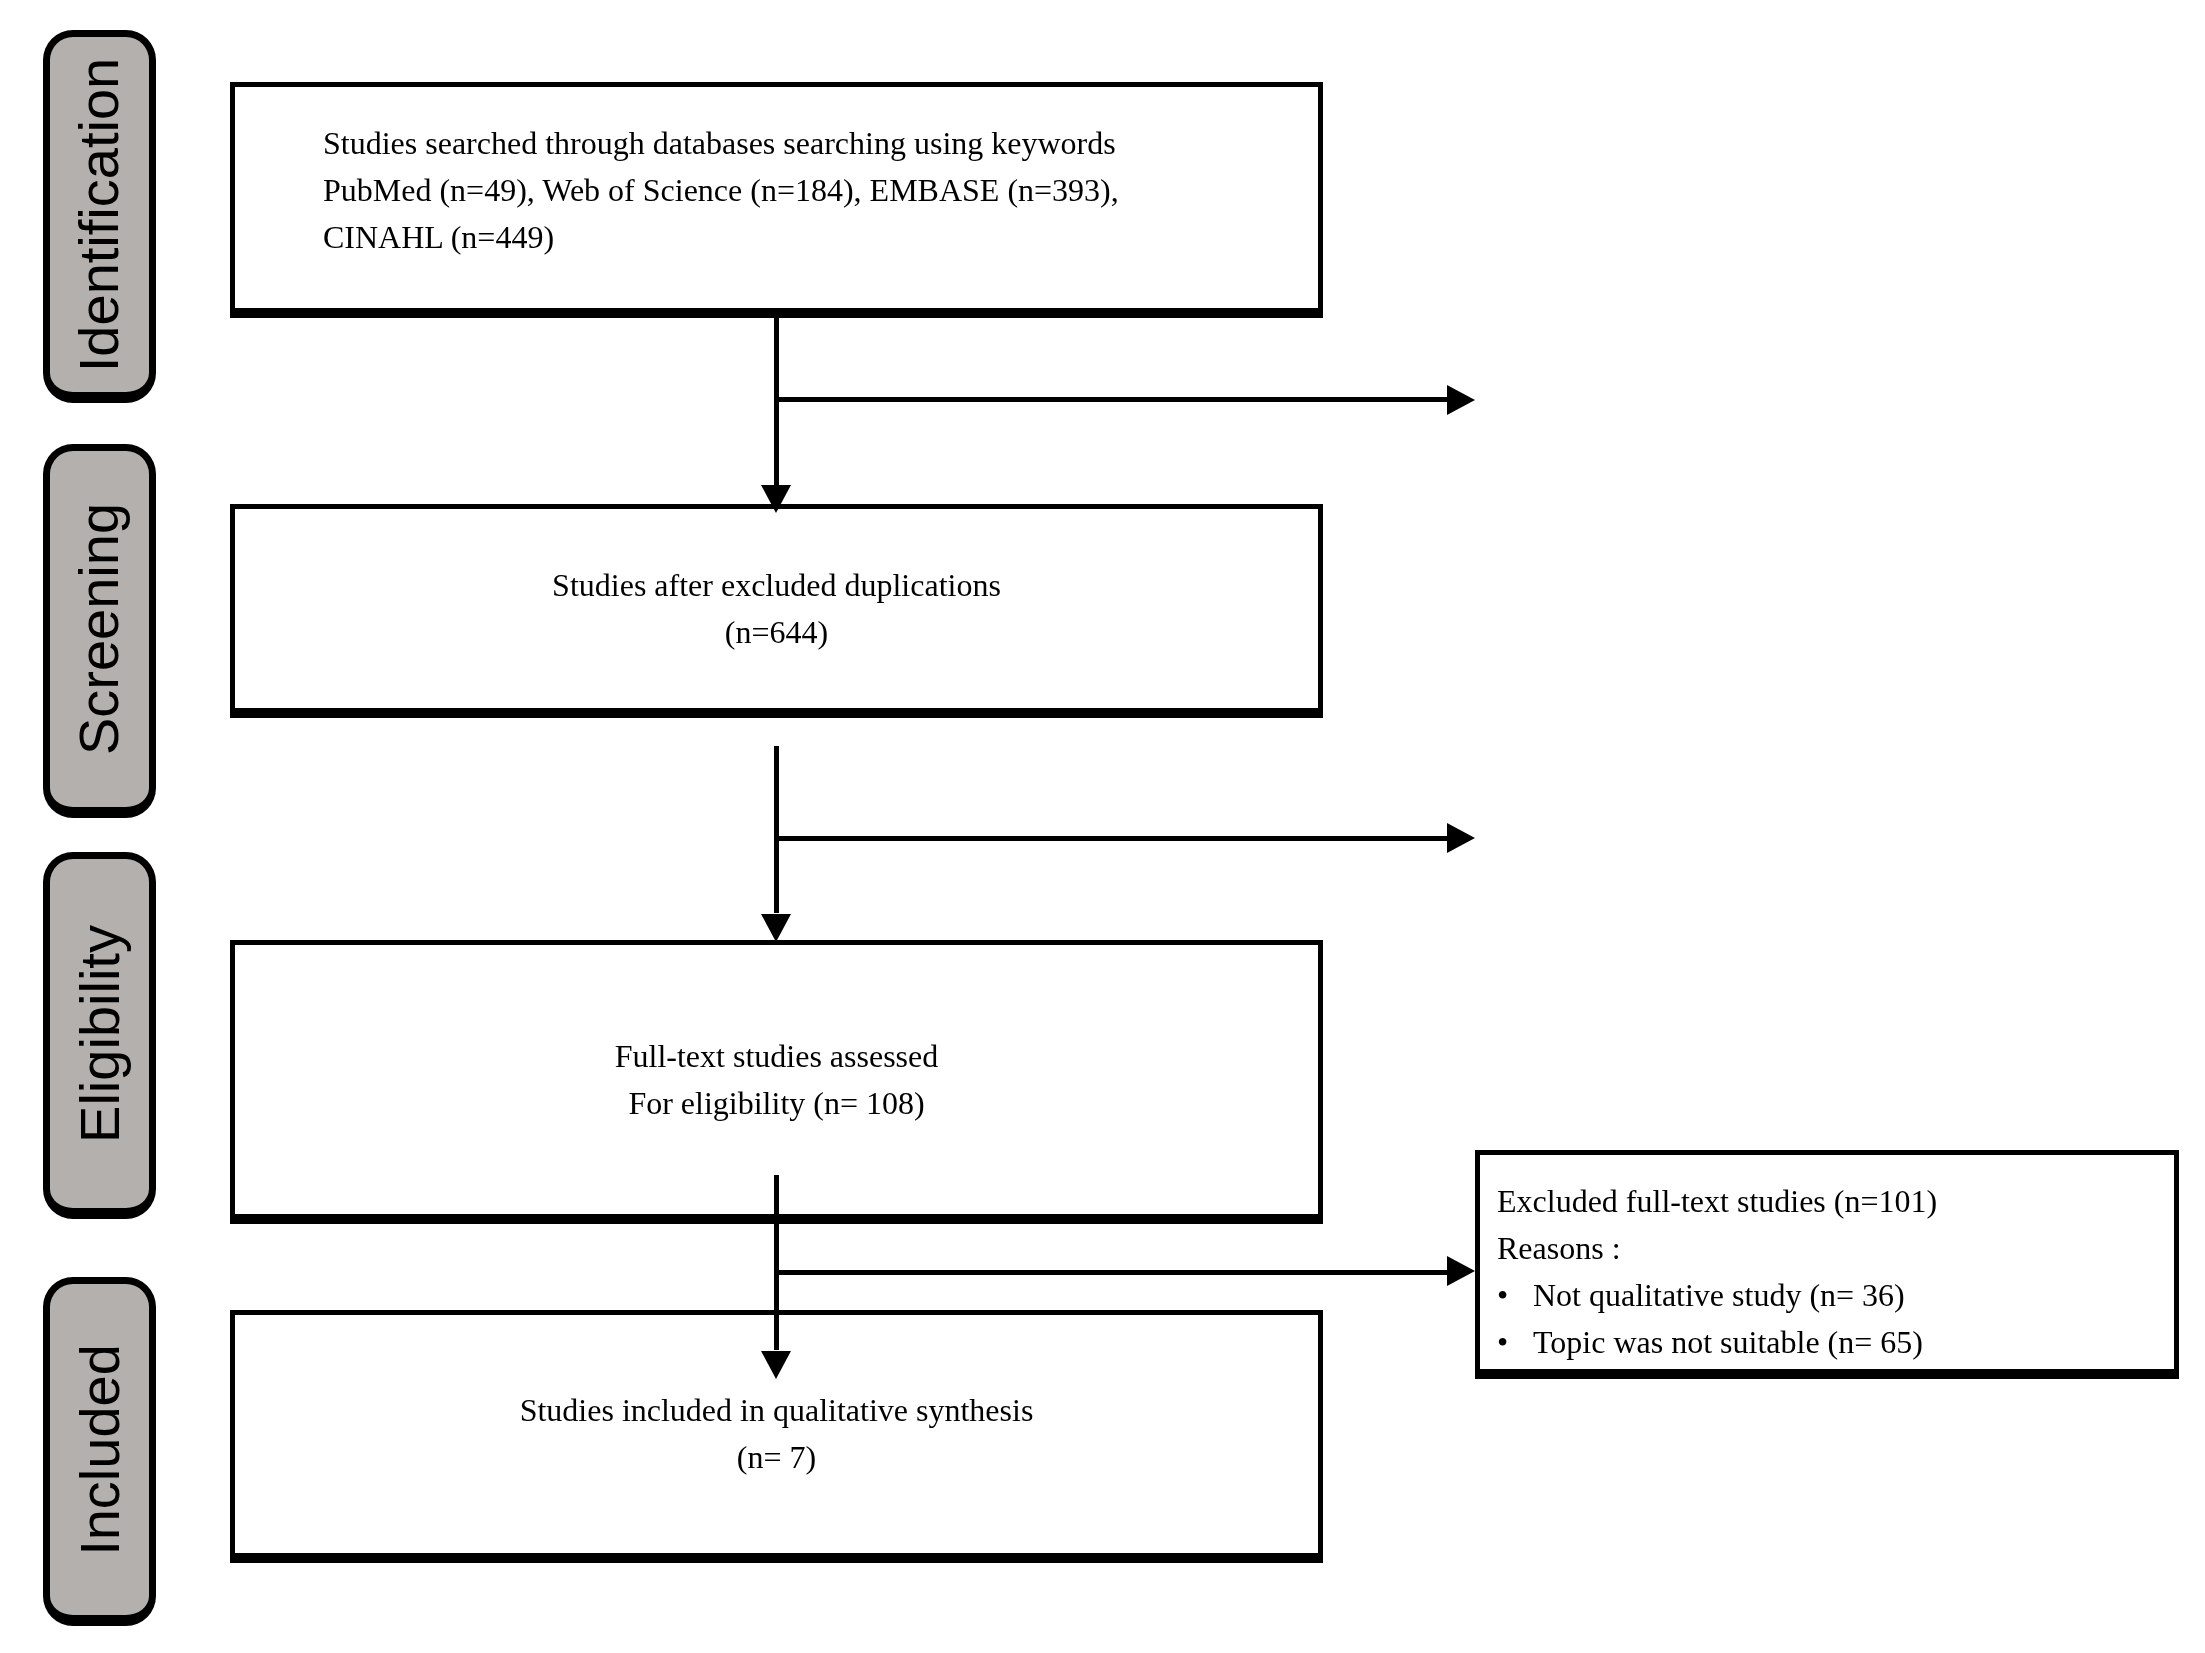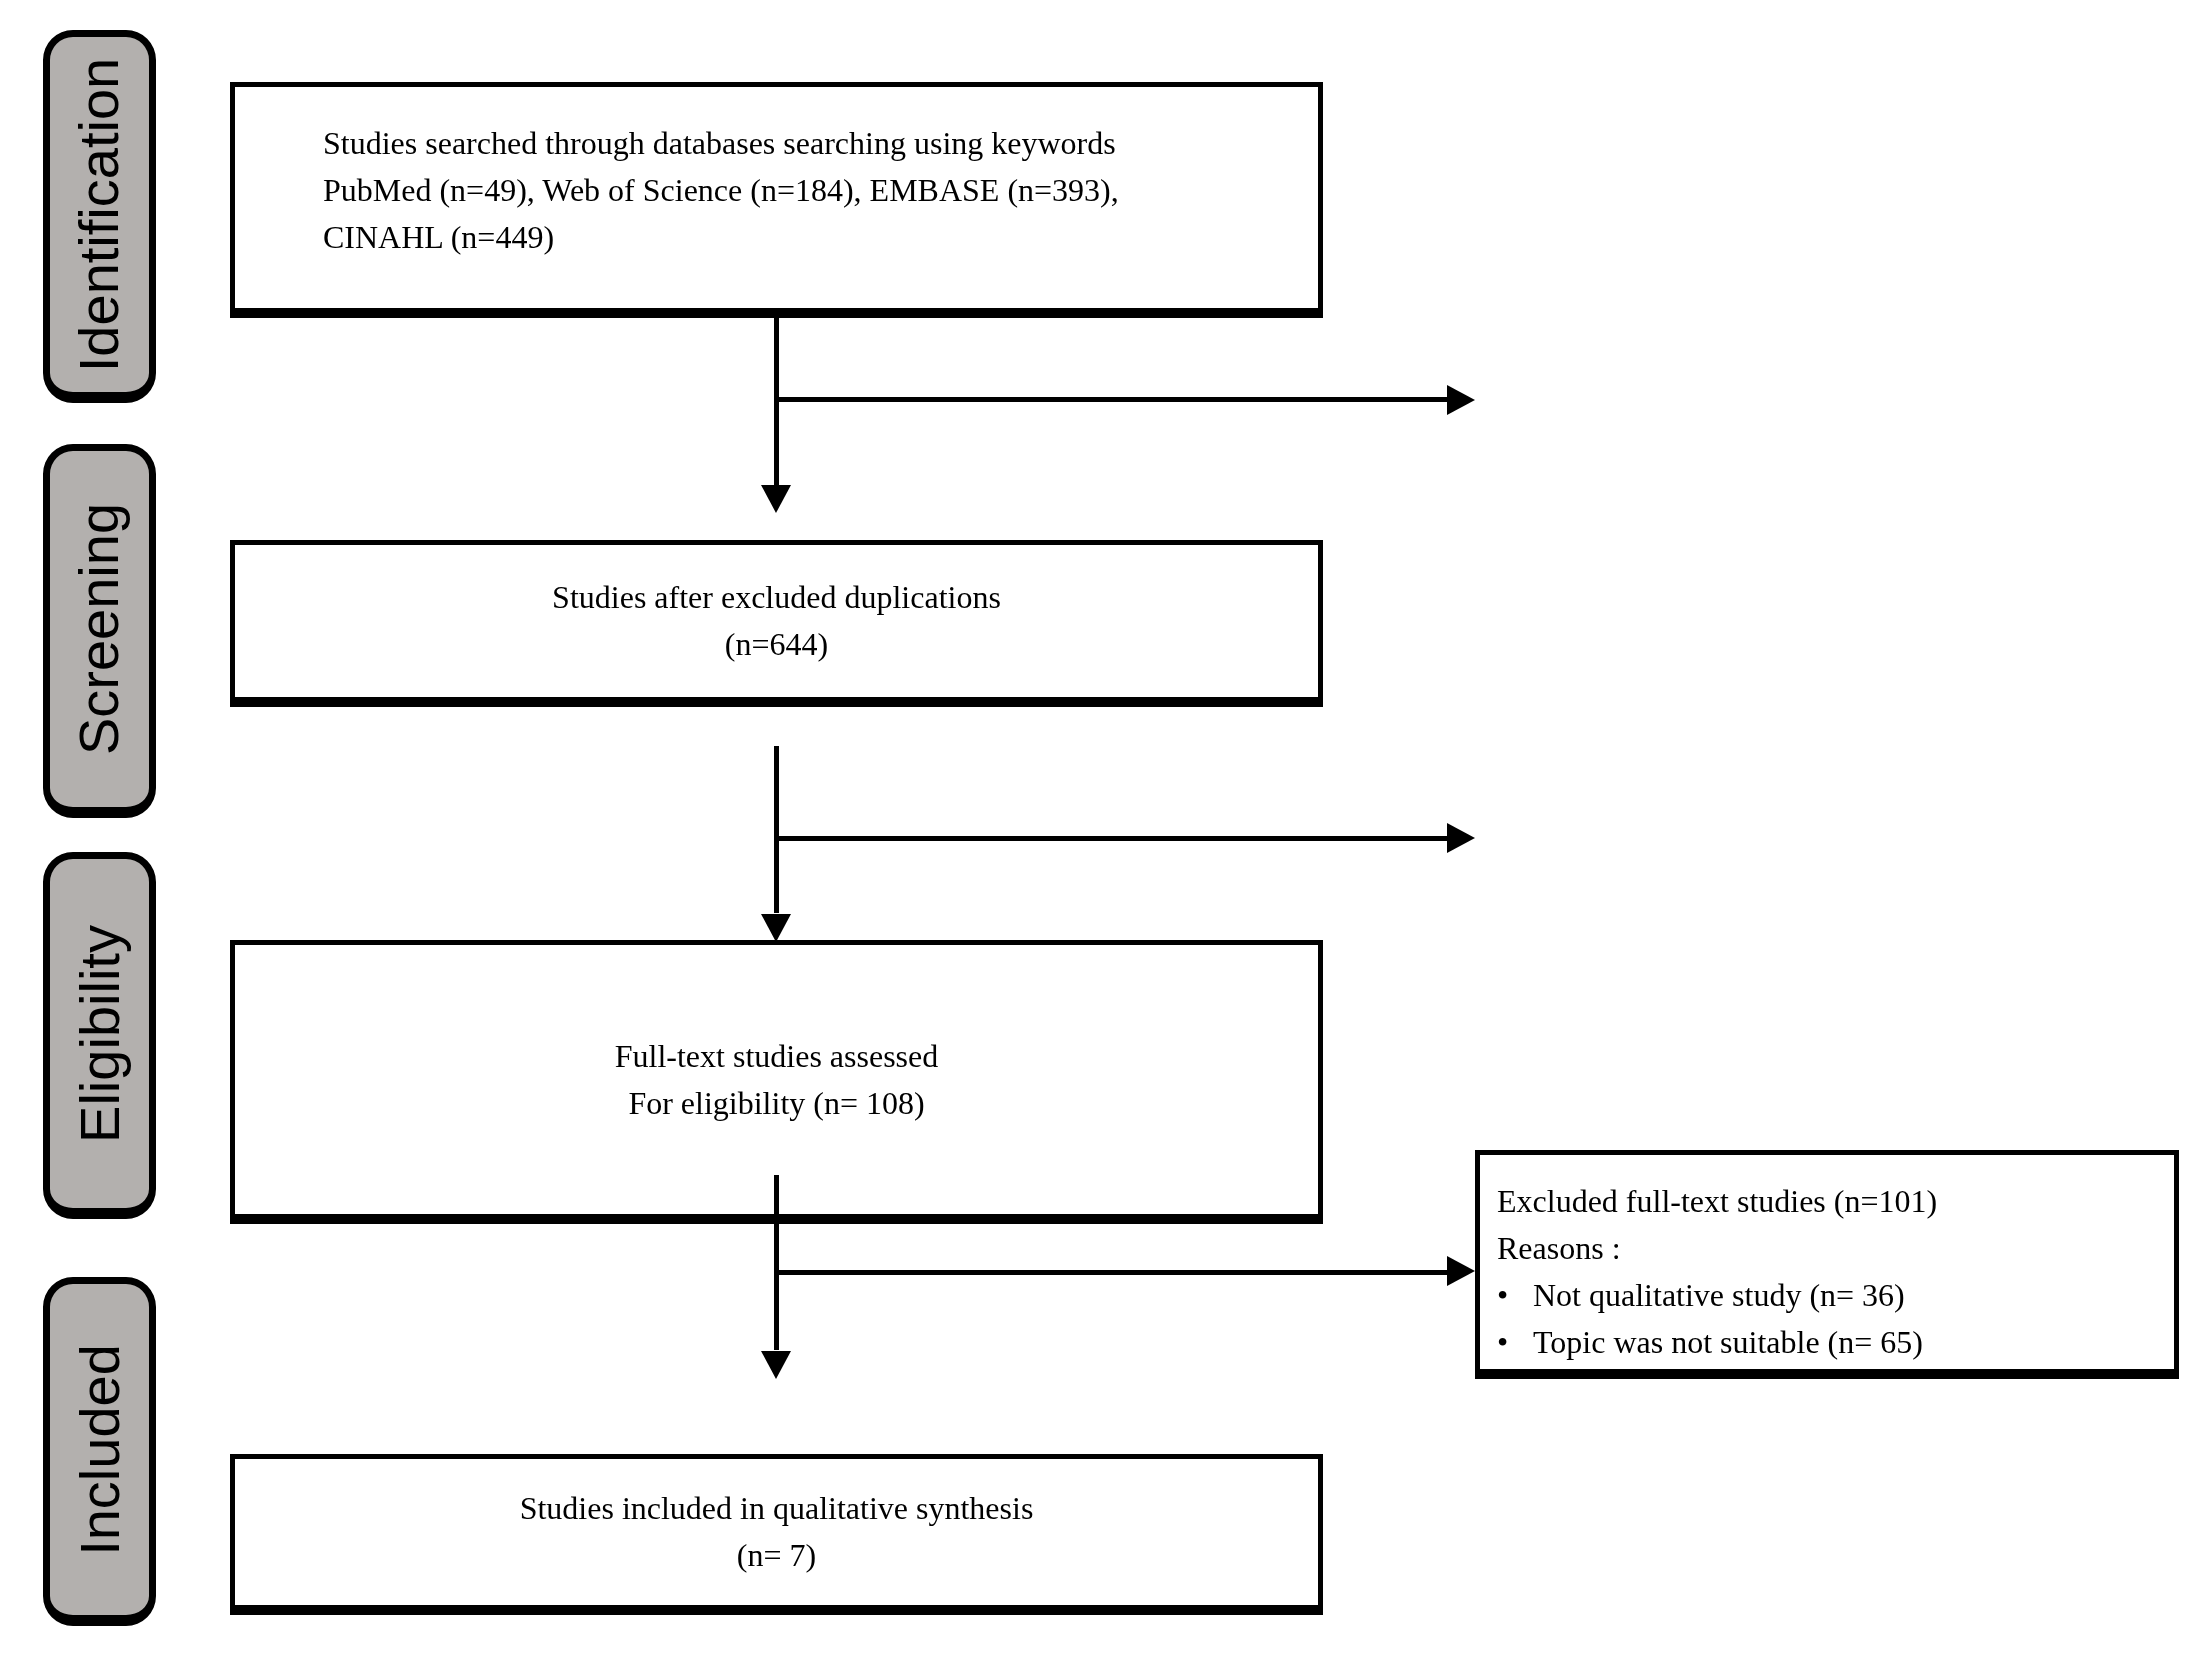--- a/index.html
+++ b/index.html
@@ -88,31 +88,31 @@
   <div class="stage" style="top:1277px;height:349px">
     <span class="stage-label">Included</span>
   </div>
 
   <div class="fbox main-col top-left" style="top:82px;height:236px">
     <div class="box-text">Studies searched through databases searching using keywords
 PubMed (n=49), Web of Science (n=184), EMBASE (n=393),
 CINAHL (n=449)</div>
   </div>
 
-  <div class="fbox main-col centered" style="top:540px;height:167px">
+  <div class="fbox main-col centered" style="top:504px;height:214px">
     <div class="box-text">Studies after excluded duplications
 (n=644)</div>
   </div>
 
   <div class="fbox main-col centered" style="top:940px;height:284px">
     <div class="box-text">Full-text studies assessed
 For eligibility (n= 108)</div>
   </div>
 
-  <div class="fbox main-col centered" style="top:1454px;height:161px">
+  <div class="fbox main-col centered" style="top:1310px;height:253px">
     <div class="box-text">Studies included in qualitative synthesis
 (n= 7)</div>
   </div>
 
 
 
   <div class="fbox right-col reasons-pad" style="top:1150px;height:229px">
     <div>Excluded full-text studies (n=101)</div>
     <div>Reasons :</div>
     <div class="bullet-row">

